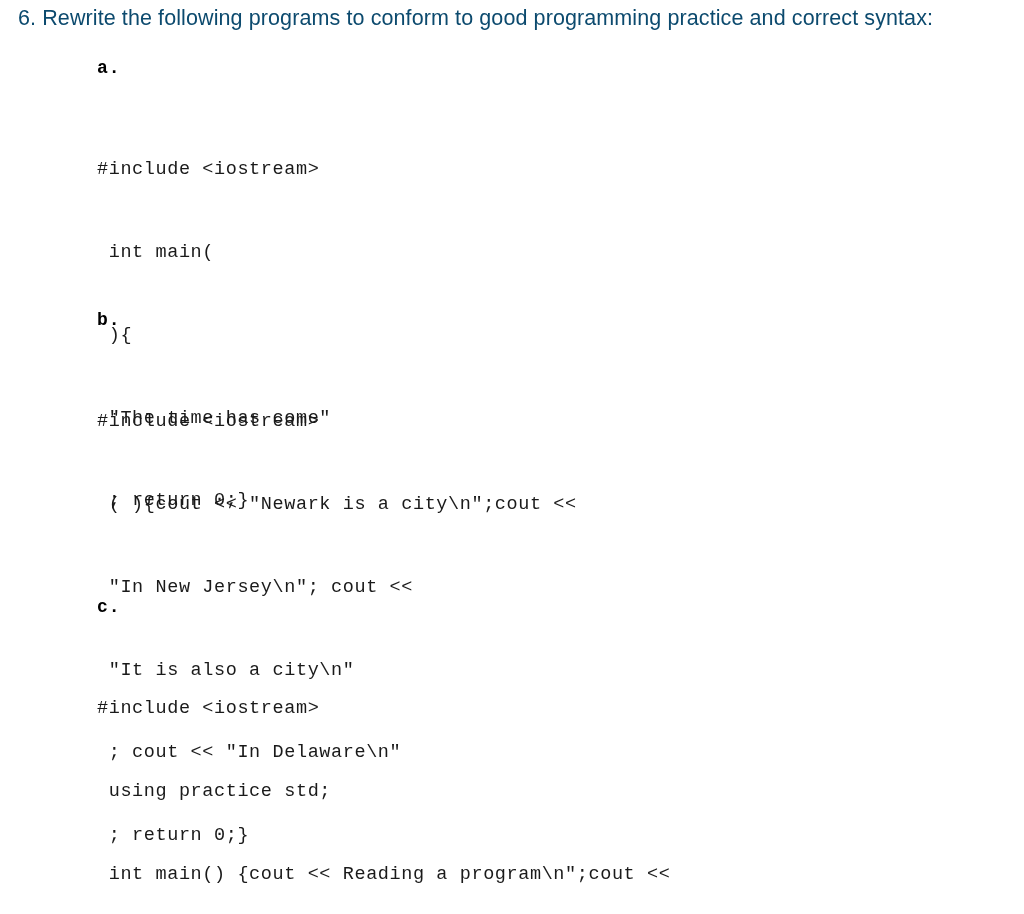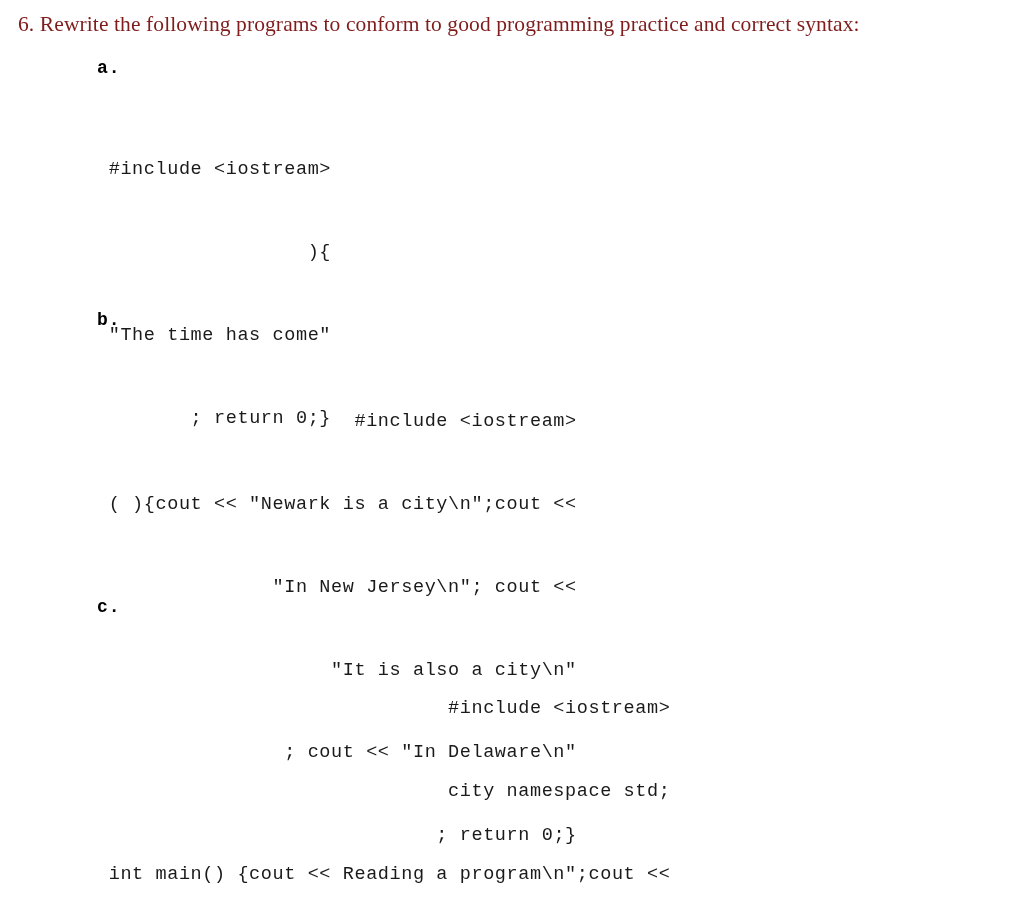--- a/index.html
+++ b/index.html
@@ -24,26 +24,26 @@
     top: 0;
     width: 1024px;
     height: 914px;
     background: #ffffff;
   }
 
   
   .question-heading {
     position: absolute;
     left: 18px;
-    top: 11px;
-    font-family: Liberation Serif, serif;
+    top: 5px;
+    font-family: Liberation Sans, sans-serif;
     font-size: 21.5px;
     line-height: 26px;
     letter-spacing: 0.1px;
-    color: #7f1d1d;
+    color: #0c4a6e;
     white-space: nowrap;
   }
 
   
   .parts {
     position: absolute;
     left: 0;
     top: 0;
     width: 1024px;
   }
@@ -70,36 +70,36 @@
     letter-spacing: 0.6px;
     color: #1a1a1a;
     white-space: pre;
     margin: 0;
   }
 
   .code-line {
     white-space: pre;
     display: block;
     min-height: 27.6px;
-    text-align: right;
   }
 </style>
 </head>
 <body>
 
 <div class="page">
 
   <div class="question-heading">6. Rewrite the following programs to conform to good programming practice and correct syntax:</div>
 
   <div class="parts">
 
     <div class="part" style="top:57px;">
       <div class="part-label">a.</div>
       <div class="code-block">
         <span class="code-line">#include &lt;iostream&gt;</span>
+        <span class="code-line"> int main(</span>
         <span class="code-line"> ){</span>
         <span class="code-line"> "The time has come"</span>
         <span class="code-line"> ; return 0;}</span>
       </div>
     </div>
 
     <div class="part" style="top:309px;">
       <div class="part-label">b.</div>
       <div class="code-block">
         <span class="code-line">#include &lt;iostream&gt;</span>
@@ -108,21 +108,21 @@
         <span class="code-line"> "It is also a city\n"</span>
         <span class="code-line"> ; cout &lt;&lt; "In Delaware\n"</span>
         <span class="code-line"> ; return 0;}</span>
       </div>
     </div>
 
     <div class="part" style="top:596px;">
       <div class="part-label">c.</div>
       <div class="code-block">
         <span class="code-line">#include &lt;iostream&gt;</span>
-        <span class="code-line"> city namespace std;</span>
+        <span class="code-line"> using practice std;</span>
         <span class="code-line"> int main() {cout &lt;&lt; Reading a program\n";cout &lt;&lt;</span>
         
         
         
         
         
         
       </div>
     </div>
 

